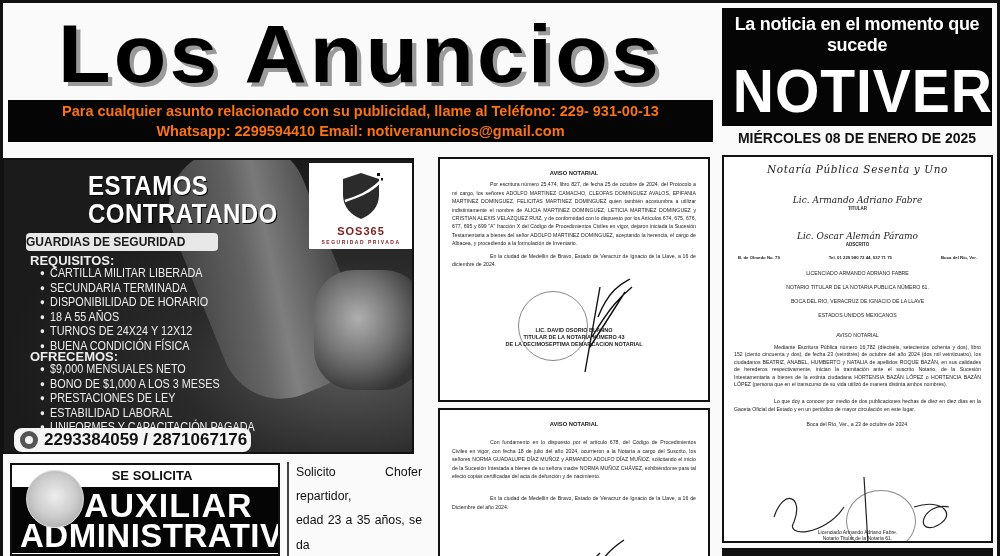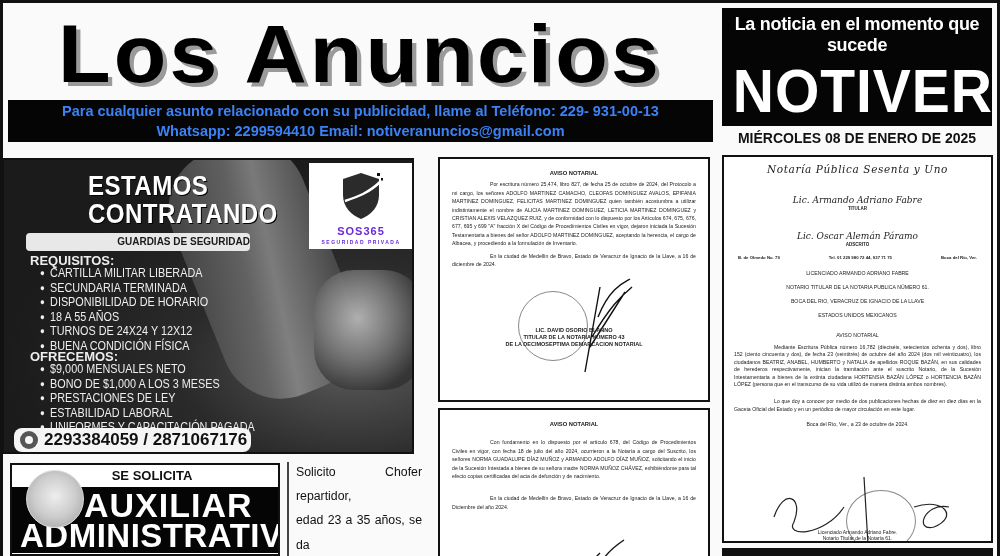--- a/index.html
+++ b/index.html
@@ -4,45 +4,45 @@
 <style>
   * { box-sizing: border-box; margin: 0; padding: 0; }
   html, body { width: 1000px; height: 556px; overflow: hidden; background: #f4f4f4; }
   body { position: relative; font-family: "Liberation Sans", sans-serif; color: #111; }
   .frame { position: absolute; left: 0; top: 0; width: 1000px; height: 556px; border: 3px solid #111; border-bottom: none; background: #fafafa; }
 
   
   .masthead-title { position: absolute; left: 30px; top: 8px; width: 660px; height: 92px; text-align: center;
     font-family: "Liberation Sans", sans-serif; font-weight: 900; font-size: 82px; letter-spacing: 3px;
     color: #000; text-shadow: 4px 4px 0 #9a9a9a; line-height: 92px; transform: scaleX(1.05); }
-  .contact-bar { position: absolute; left: 8px; top: 100px; width: 705px; height: 42px; background: #050505; color: #3b82f6;
+  .contact-bar { position: absolute; left: 8px; top: 100px; width: 705px; height: 42px; background: #050505; color: #f97316;
     text-align: center; font-size: 14.5px; font-weight: 700; line-height: 20px; padding-top: 1px; }
 
   .brand-box { position: absolute; left: 722px; top: 8px; width: 270px; height: 118px; background: #050505; color: #fff; text-align: center; }
   .brand-tag { font-size: 18px; font-weight: 700; margin-top: 6px; letter-spacing: -0.3px; }
   .brand-name { font-size: 62px; font-weight: 900; line-height: 70px; letter-spacing: 1px; transform: scaleX(0.92); }
   .brand-date { position: absolute; left: 722px; top: 130px; width: 270px; text-align: center; font-size: 14px; font-weight: 700; }
 
   
   .guard-ad { position: absolute; left: 2px; top: 158px; width: 412px; height: 296px; border: 2px solid #111;
     background: radial-gradient(ellipse at 85% 70%, #5a5a5a 0%, #2a2a2a 35%, #1b1b1b 70%), #1d1d1d; overflow: hidden; color: #fff; }
   .arm { position: absolute; left: 190px; top: -20px; width: 140px; height: 260px; background: linear-gradient(100deg, #444 0%, #6c6c6c 40%, #8a8a8a 55%, #3c3c3c 100%);
     transform: rotate(-22deg); border-radius: 60px; opacity: 0.85; }
   .hand { position: absolute; left: 310px; top: 110px; width: 110px; height: 120px; background: radial-gradient(ellipse at 40% 40%, #bbb 0%, #777 40%, #333 75%); border-radius: 40px; opacity: 0.9; }
   .guard-headline { position: absolute; left: 84px; top: 12px; font-size: 28px; font-weight: 900; line-height: 28px; letter-spacing: 0.5px; transform: scaleX(0.86); transform-origin: left; text-shadow: 1px 1px 0 #000; }
-  .guard-pill { position: absolute; left: 22px; top: 73px; width: 224px; height: 18px; background: #e8e8e8; color: #1a1a1a; border-radius: 4px;
-    font-size: 10px; font-weight: 900; text-align: right; line-height: 18px; }
+  .guard-pill { position: absolute; left: 22px; top: 73px; width: 192px; height: 18px; background: #e8e8e8; color: #1a1a1a; border-radius: 4px;
+    font-size: 12px; font-weight: 900; text-align: left; line-height: 18px; }
   .guard-section { position: absolute; left: 26px; font-size: 13px; font-weight: 900; color: #eee; }
   .guard-list { position: absolute; left: 36px; list-style: none; font-size: 12.3px; line-height: 13.6px; color: #eee; transform: scaleX(0.88); transform-origin: left; }
   .guard-list li::before { content: "\25CF"; font-size: 9px; margin-right: 6px; position: relative; top: -1px; }
   .guard-phone { position: absolute; left: 10px; top: 268px; width: 237px; height: 24px; background: #f5f5f5; color: #111; border-radius: 8px;
     font-size: 17px; font-weight: 700; line-height: 24px; padding-left: 30px; }
   .wa-icon { position: absolute; left: 6px; top: 3px; width: 18px; height: 18px; border-radius: 50%; background: #555; }
   .wa-icon::after { content: ""; position: absolute; left: 5px; top: 5px; width: 8px; height: 8px; border-radius: 50%; background: #f5f5f5; }
-  .sos-logo { position: absolute; left: 305px; top: 3px; width: 104px; height: 86px; background: #fff; color: #6d28d9; text-align: center; }
+  .sos-logo { position: absolute; left: 305px; top: 3px; width: 104px; height: 86px; background: #fff; color: #7f1d1d; text-align: center; }
   .shield { position: absolute; left: 30px; top: 8px; width: 44px; height: 50px; }
   .sos-name { position: absolute; left: 0; top: 62px; width: 104px; font-size: 11px; font-weight: 900; letter-spacing: 1px; }
   .sos-sub { position: absolute; left: 0; top: 76px; width: 104px; font-size: 5px; font-weight: 700; letter-spacing: 1.5px; }
 
   
   .aux-ad { position: absolute; left: 10px; top: 463px; width: 270px; height: 93px; border: 2px solid #111; background: #fff; overflow: hidden; }
   .aux-top { position: absolute; left: 0; top: 0; width: 100%; height: 22px; text-align: center; font-size: 13px; font-weight: 900; line-height: 22px; padding-left: 14px; }
   .aux-black { position: absolute; left: 0; top: 22px; width: 100%; height: 66px; background: #050505; color: #fff; }
   .aux-word1 { position: absolute; left: 72px; top: 0; font-size: 34px; font-weight: 700; letter-spacing: 1px; line-height: 36px; }
   .aux-word2 { position: absolute; left: 8px; top: 32px; font-size: 33px; font-weight: 700; letter-spacing: 0.5px; line-height: 34px; }

